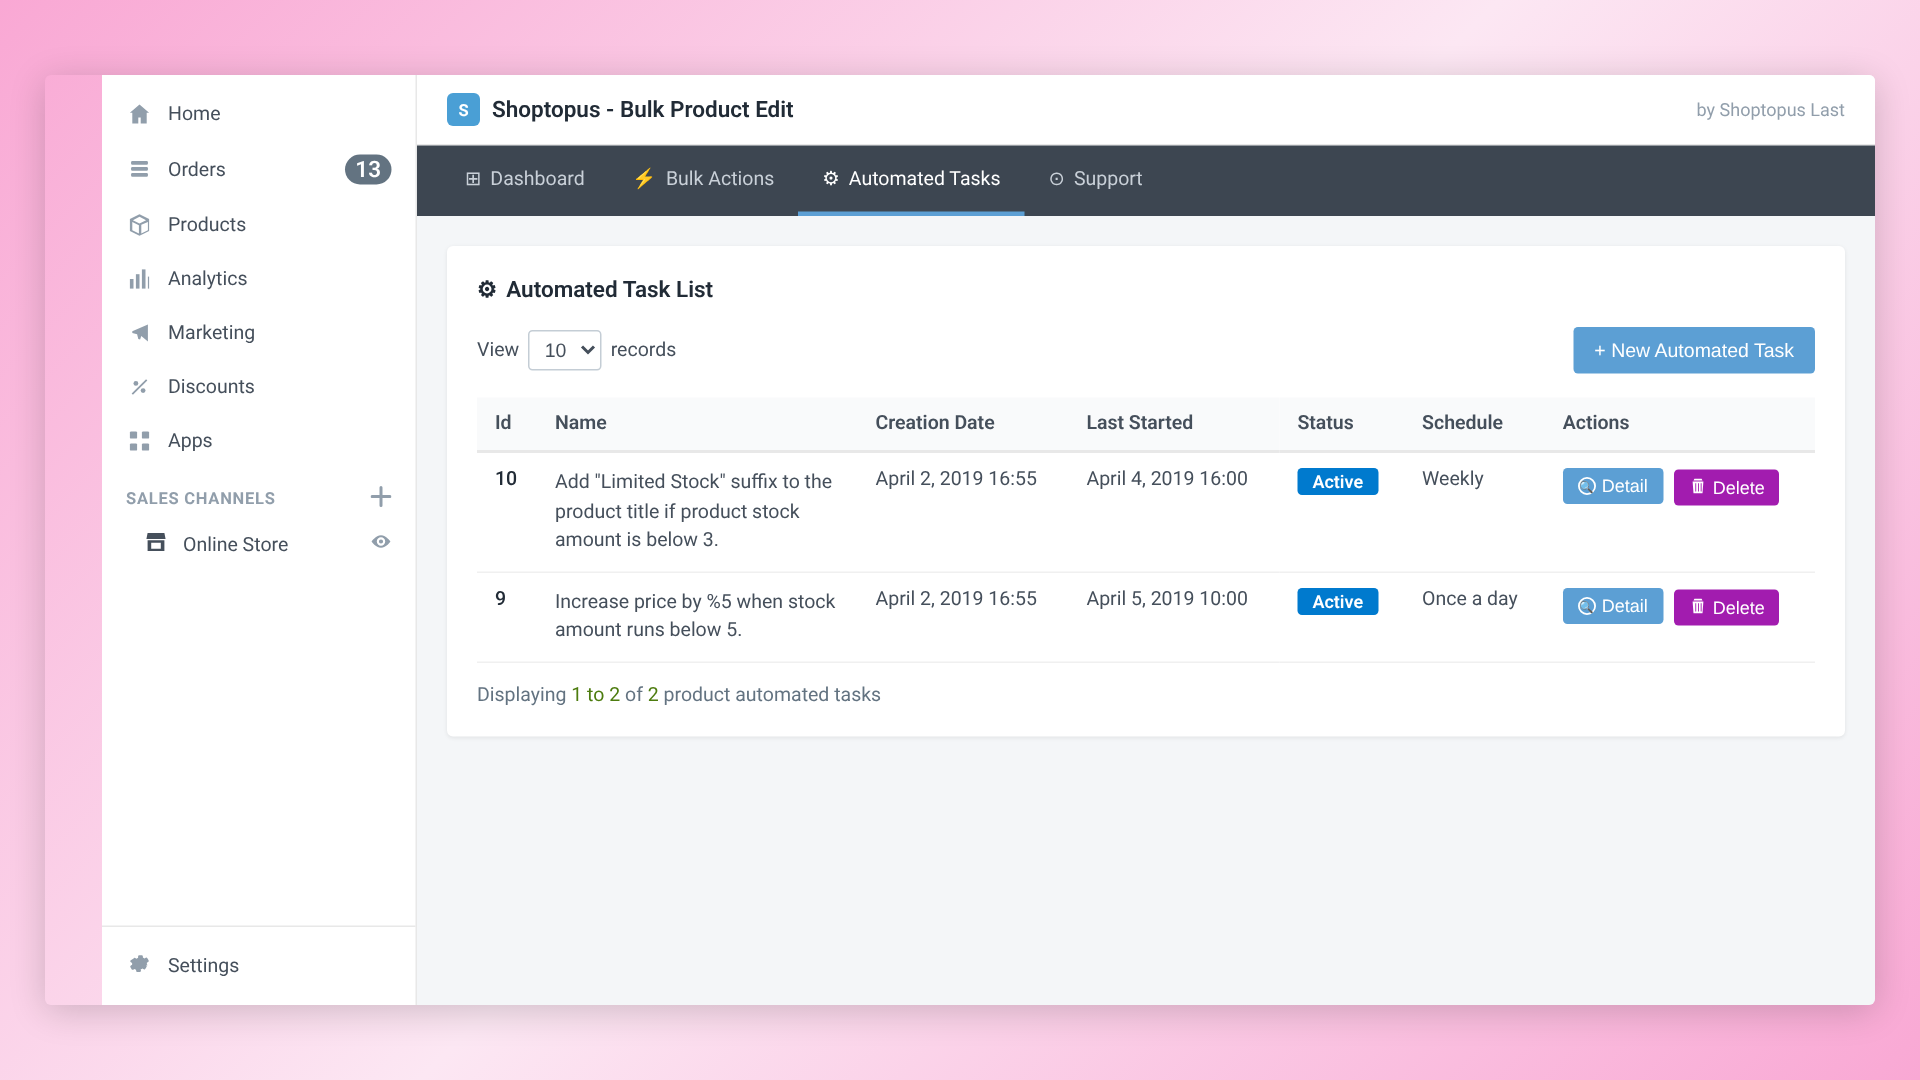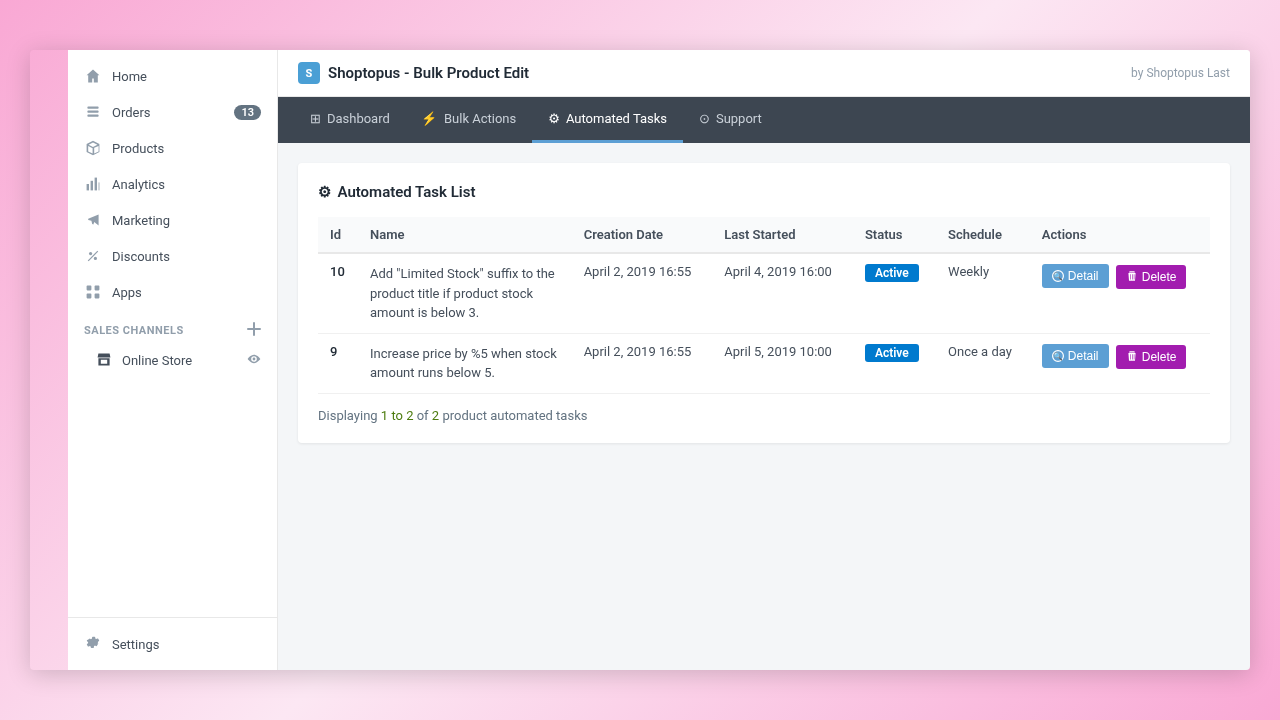--- a/index.html
+++ b/index.html
@@ -55,21 +55,21 @@
       justify-content: center;
       color: #919eab;
       flex-shrink: 0;
     }
     .sidebar-item .badge {
       margin-left: auto;
       background: #637381;
       color: #fff;
       border-radius: 10px;
       padding: 1px 7px;
-      font-size: 11px;
+      font-size: 15px;
       font-weight: 600;
     }
     .sidebar-section-label {
       padding: 12px 16px 4px 16px;
       font-size: 11px;
       font-weight: 700;
       color: #919eab;
       letter-spacing: 0.5px;
       display: flex;
       align-items: center;
@@ -412,20 +412,32 @@
       </div>
     </div>
 
     <div class="content-area">
       <div class="card">
         <div class="card-title">
           <span>⚙</span>
           <span>Automated Task List</span>
         </div>
 
+        <div class="toolbar">
+          <div class="toolbar-left">
+            <span>View</span>
+            <select class="view-select">
+              <option>10</option>
+              <option>25</option>
+              <option>50</option>
+            </select>
+            <span>records</span>
+          </div>
+          <button class="btn-new">+ New Automated Task</button>
+        </div>
 
         <table>
           <thead>
             <tr>
               <th>Id</th>
               <th>Name</th>
               <th>Creation Date</th>
               <th>Last Started</th>
               <th>Status</th>
               <th>Schedule</th>

